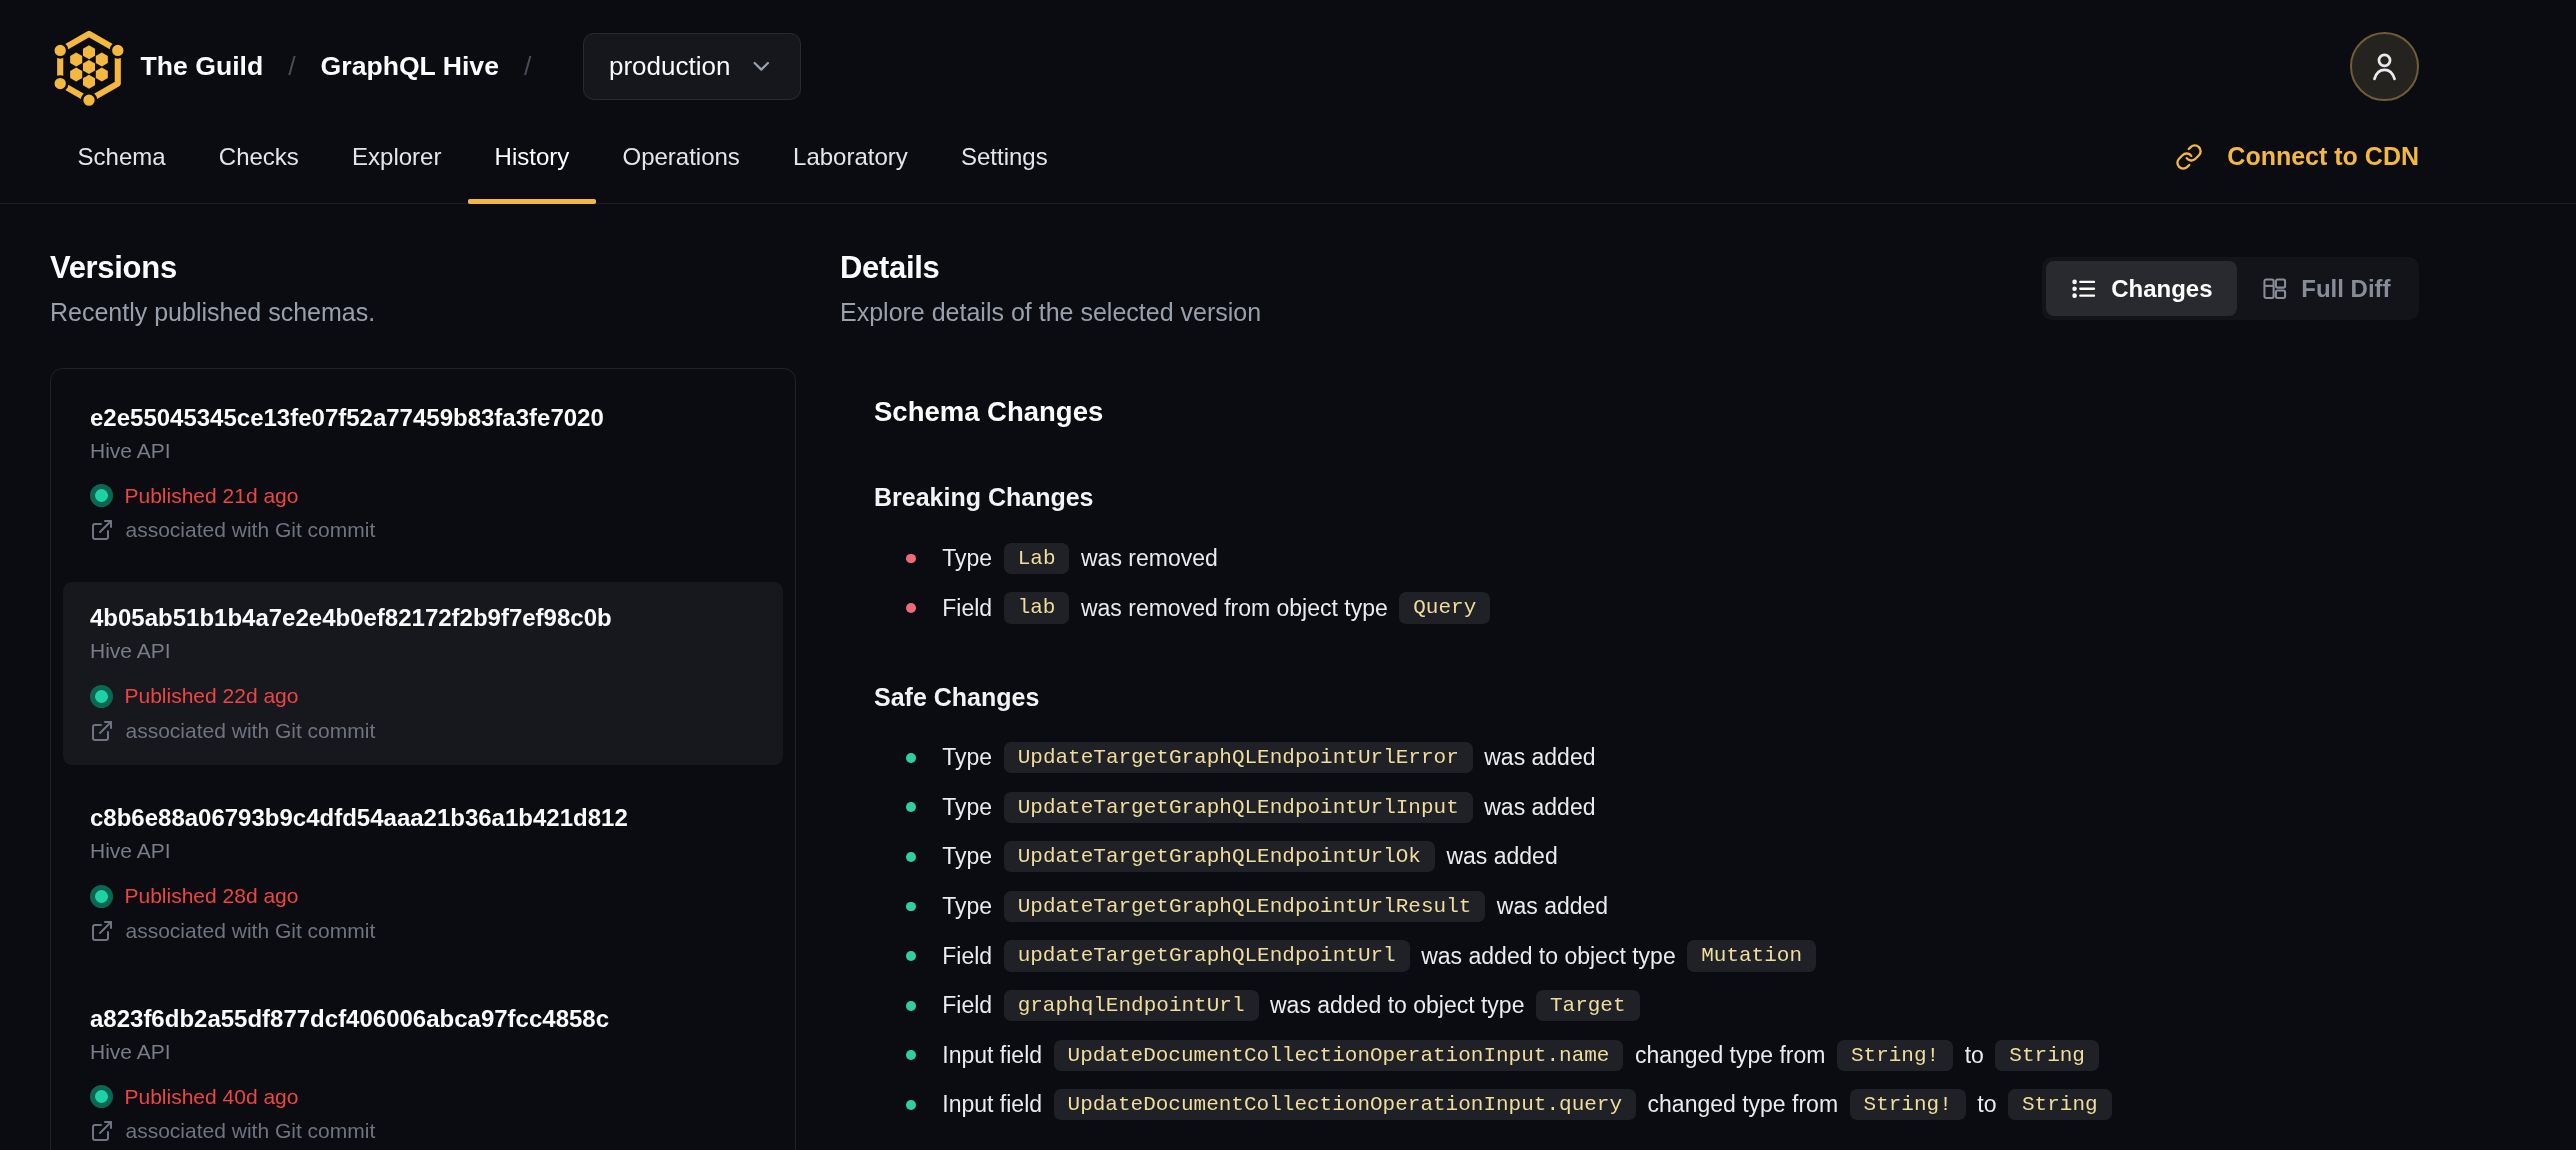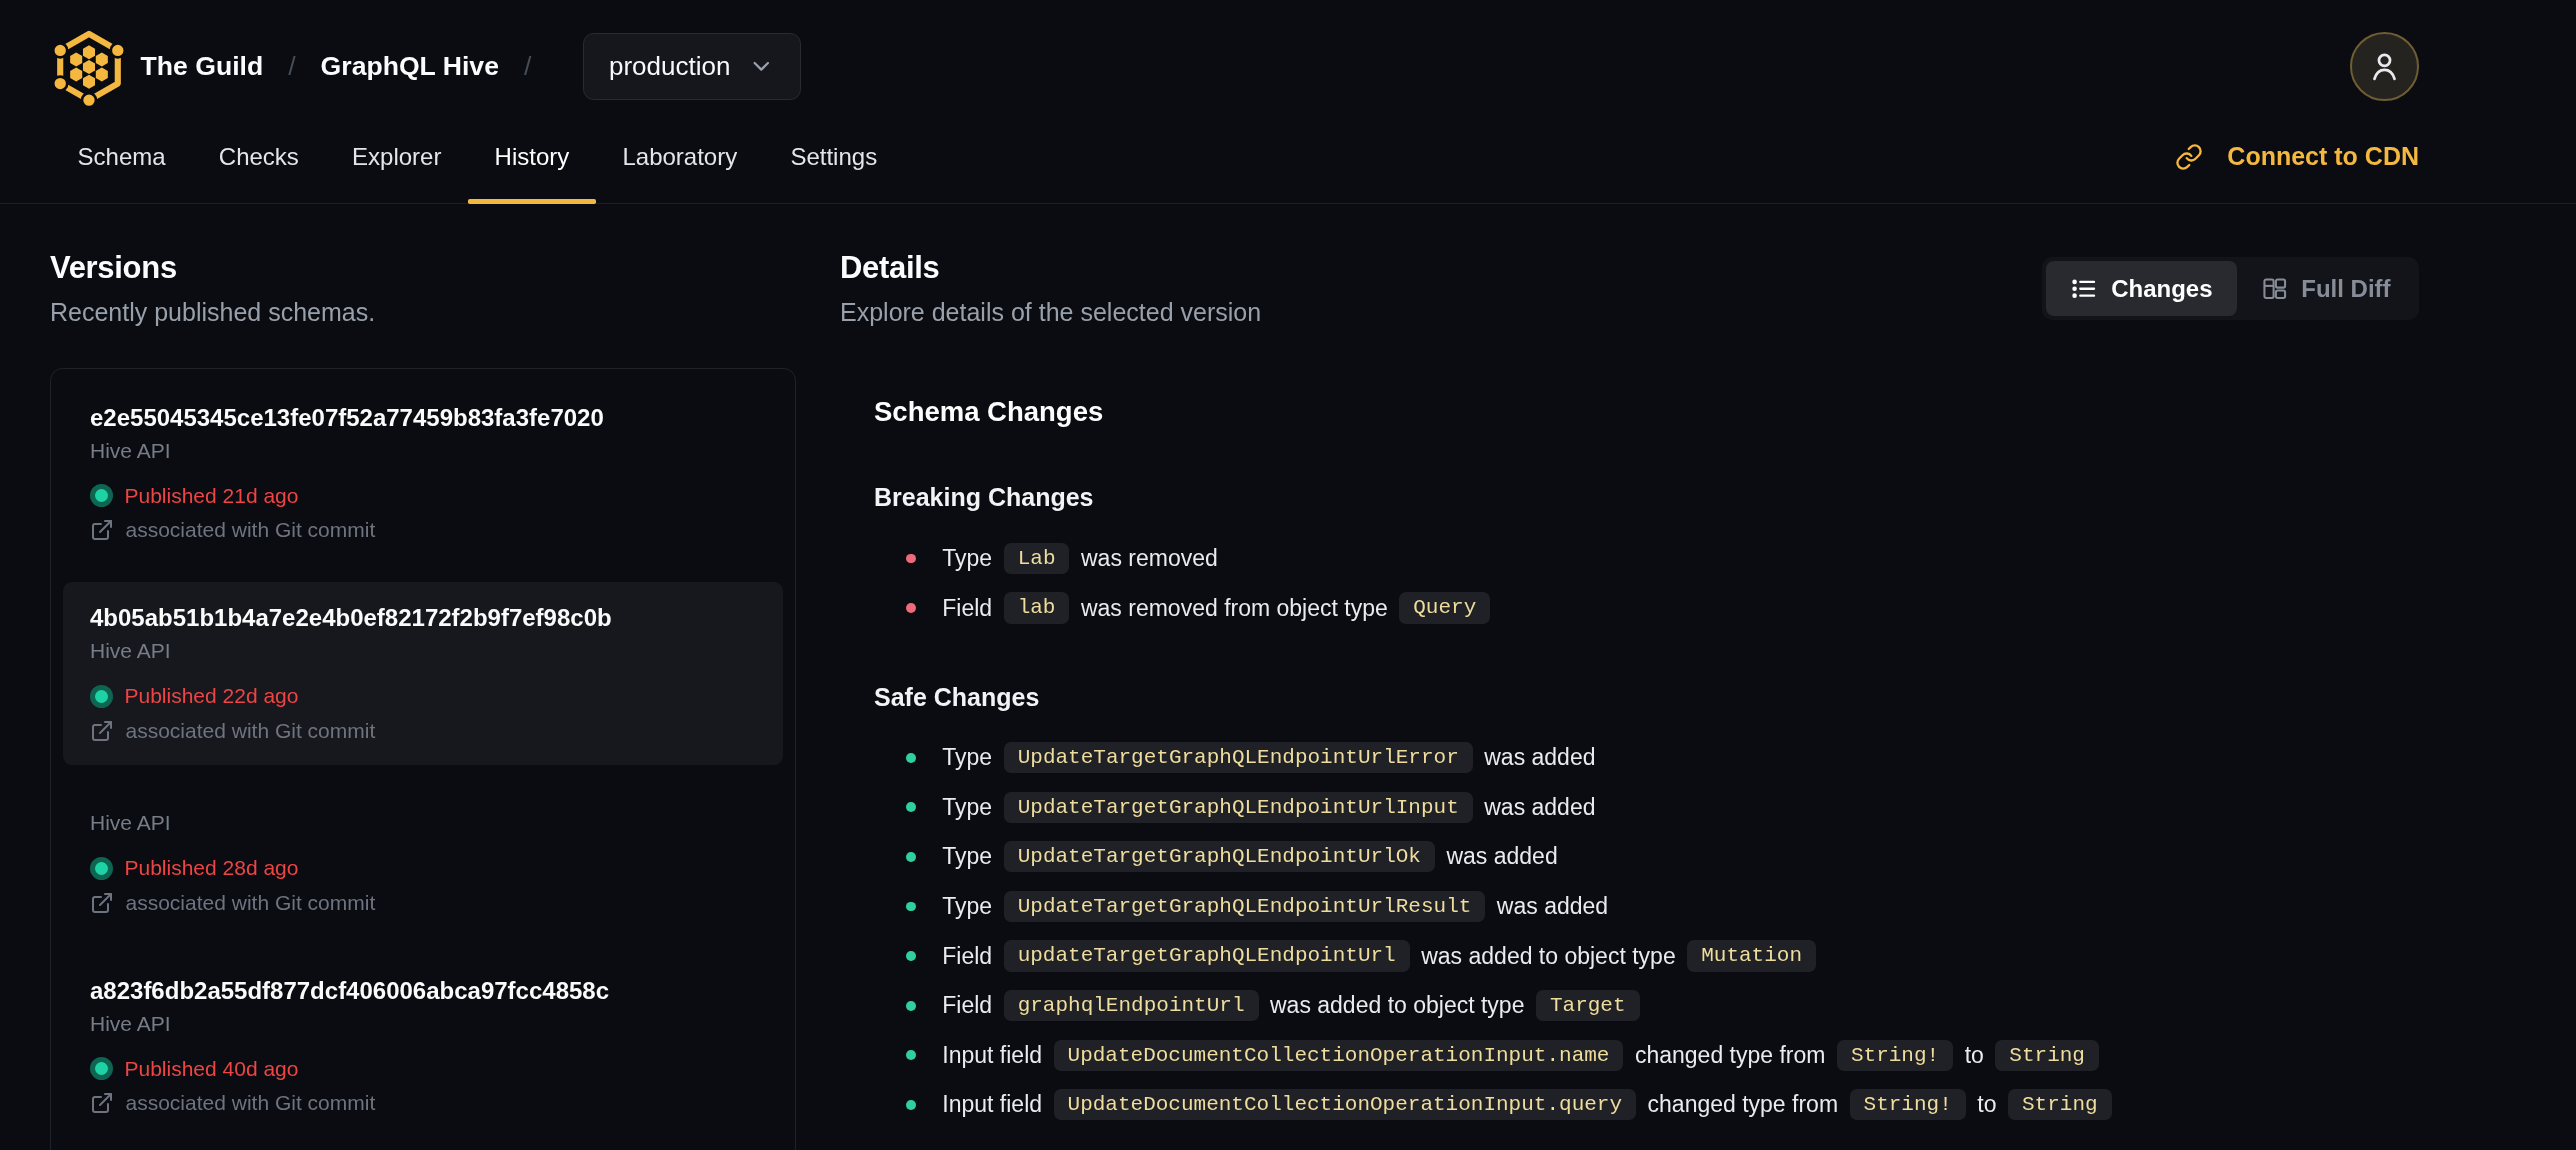--- a/index.html
+++ b/index.html
@@ -151,20 +151,21 @@
           <path d="M5.5 20c1.2-4 3.6-5.8 6.5-5.8s5.3 1.8 6.5 5.8"></path>
       </svg>
     </button>
   </div>
   <div class="tab-row">
     <div style="display:flex">
         <button class="tab">Schema</button>
         <button class="tab">Checks</button>
         <button class="tab">Explorer</button>
         <button class="tab active">History</button>
+        <button class="tab">Operations</button>
         <button class="tab">Laboratory</button>
         <button class="tab">Settings</button>
       </div>
     <a class="cdn-link">
       <svg viewBox="0 0 24 24" fill="none" stroke="currentColor" stroke-width="2" stroke-linecap="round" stroke-linejoin="round">
         <path d="M10 13a5 5 0 0 0 7.54.54l3-3a5 5 0 0 0-7.07-7.07l-1.72 1.71"></path>
         <path d="M14 11a5 5 0 0 0-7.54-.54l-3 3a5 5 0 0 0 7.07 7.07l1.71-1.71"></path>
       </svg>
       <span>Connect to CDN</span>
     </a>
@@ -206,20 +207,21 @@
               <svg viewBox="0 0 24 24" fill="none" stroke="currentColor" stroke-width="2" stroke-linecap="round" stroke-linejoin="round">
                 <path d="M18 13v6a2 2 0 0 1-2 2H5a2 2 0 0 1-2-2V8a2 2 0 0 1 2-2h6"></path>
                 <path d="M15 3h6v6"></path>
                 <path d="M10 14L21 3"></path>
               </svg>
             </span>
             <span>associated with Git commit</span>
           </a>
         </div>
         <div class="version-card">
+          <div class="v-hash">c8b6e88a06793b9c4dfd54aaa21b36a1b421d812</div>
           <div class="v-service">Hive API</div>
           <div class="v-status">
             <span class="dot"></span>
             <span>Published 28d ago</span>
           </div>
           <a class="v-git">
             <span style="display:flex">
               <svg viewBox="0 0 24 24" fill="none" stroke="currentColor" stroke-width="2" stroke-linecap="round" stroke-linejoin="round">
                 <path d="M18 13v6a2 2 0 0 1-2 2H5a2 2 0 0 1-2-2V8a2 2 0 0 1 2-2h6"></path>
                 <path d="M15 3h6v6"></path>

